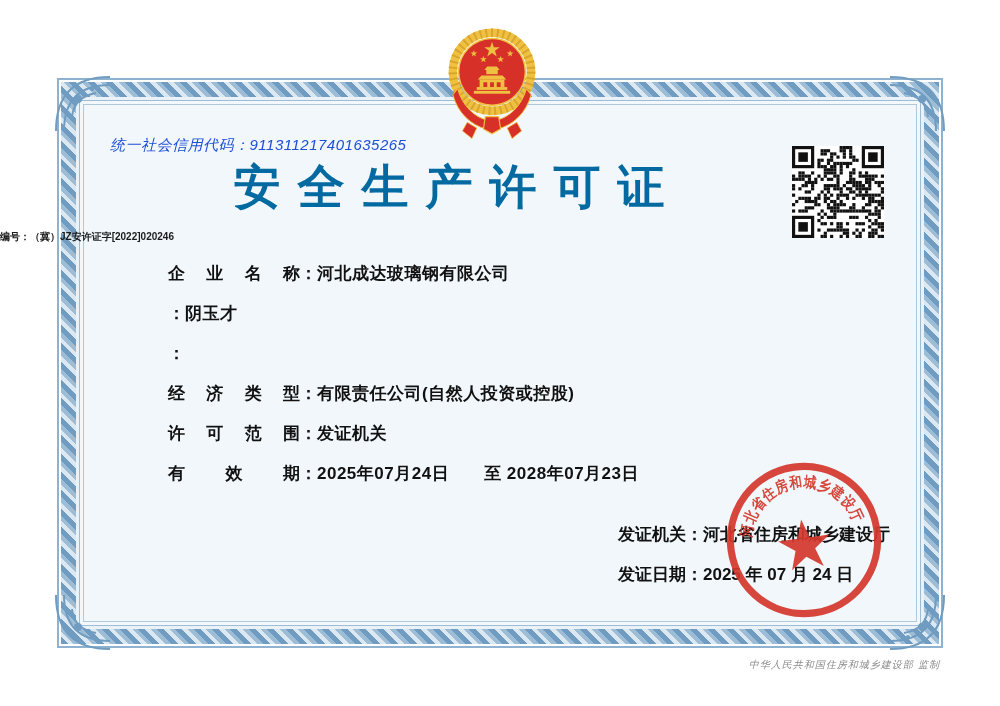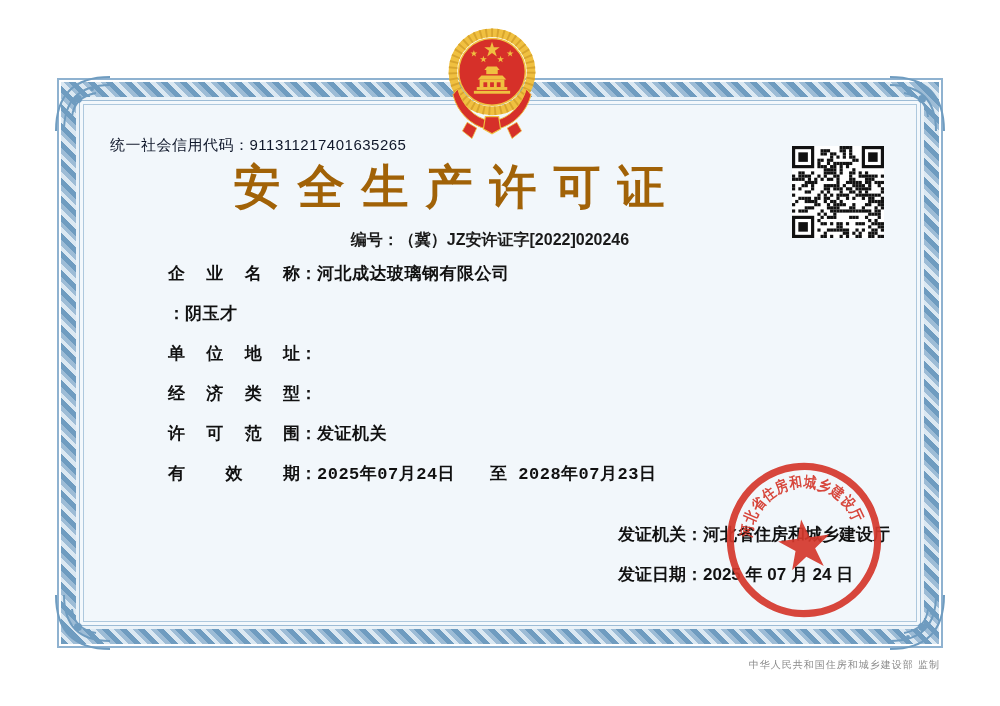--- a/index.html
+++ b/index.html
@@ -19,33 +19,33 @@
   .c-tr{right:52px;top:73px;transform:scaleX(-1);}
   .c-bl{left:52px;bottom:53px;transform:scaleY(-1);}
   .c-br{right:52px;bottom:53px;transform:scale(-1,-1);}
   .corner path{stroke:#6f9cc0;fill:none;stroke-width:2;}
   .corner circle{fill:#6f9cc0;}
 
   
   .emblem{position:absolute;left:444px;top:26px;width:96px;height:124px;}
 
   
-  .credit{position:absolute;left:110px;top:136px;font-size:15px;color:#0f172a;letter-spacing:0.5px;}
+  .credit{position:absolute;left:110px;top:136px;font-size:15px;color:#1d4ed8;letter-spacing:0.5px;font-style:italic;}
   .title{position:absolute;left:0;top:156px;width:898px;text-align:center;
-         font-size:47px;font-weight:bold;color:#a16207;letter-spacing:17px;text-indent:17px;}
-  .serial{position:absolute;left:0;top:230px;width:980px;text-align:center;font-size:16px;color:#1a1a1a;font-weight:600;}
+         font-size:47px;font-weight:bold;color:#0369a1;letter-spacing:17px;text-indent:17px;}
+  .serial{position:absolute;left:0;top:230px;width:980px;font-size:10px;color:#1a1a1a;font-weight:600;}
   .fields{position:absolute;left:168px;top:262px;font-size:17px;color:#111;}
   .frow{height:40px;display:flex;align-items:flex-start;}
   .flabel{display:inline-block;width:132px;text-align:justify;text-align-last:justify;font-weight:600;}
   .fcolon{font-weight:600;}
-  .fvalue{font-weight:600;letter-spacing:0.5px;font-family:Liberation Mono, monospace;}
+  .fvalue{font-weight:600;letter-spacing:0.5px;}
   .issue{position:absolute;left:618px;top:523px;font-size:17px;color:#111;font-weight:600;}
   .irow{height:40px;}
   .footer{position:absolute;right:60px;top:658px;font-size:10px;color:#8a8a8a;
-          font-family:"DejaVu Serif","Liberation Serif",serif;letter-spacing:1px;}
+          font-family:"DejaVu Serif","Liberation Serif",serif;font-style:italic;letter-spacing:1px;}
 
   
   .qr{position:absolute;left:792px;top:146px;width:92px;height:92px;}
   .seal{position:absolute;left:724px;top:460px;width:160px;height:160px;transform:rotate(-8deg);opacity:0.92;}
 </style>
 </head>
 <body>
 
 <div class="page">
 
@@ -456,26 +456,26 @@
     <div class="frow">
       <span class="flabel">企 业 名 称</span>
         <span class="fcolon">：</span>
         <span class="fvalue">河北成达玻璃钢有限公司</span>
     </div>
     <div class="frow">
         <span class="fcolon">：</span>
         <span class="fvalue">阴玉才</span>
     </div>
     <div class="frow">
-      <span class="flabel">单 位 地 址</span>
         <span class="fcolon">：</span>
     </div>
     <div class="frow">
       <span class="flabel">经 济 类 型</span>
         <span class="fcolon">：</span>
+        <span class="fvalue">有限责任公司(自然人投资或控股)</span>
     </div>
     <div class="frow">
       <span class="flabel">许 可 范 围</span>
         <span class="fcolon">：</span>
         <span class="fvalue">发证机关</span>
     </div>
     <div class="frow">
       <span class="flabel">有 效 期</span>
         <span class="fcolon">：</span>
         <span class="fvalue">2025年07月24日　　至 2028年07月23日</span>

